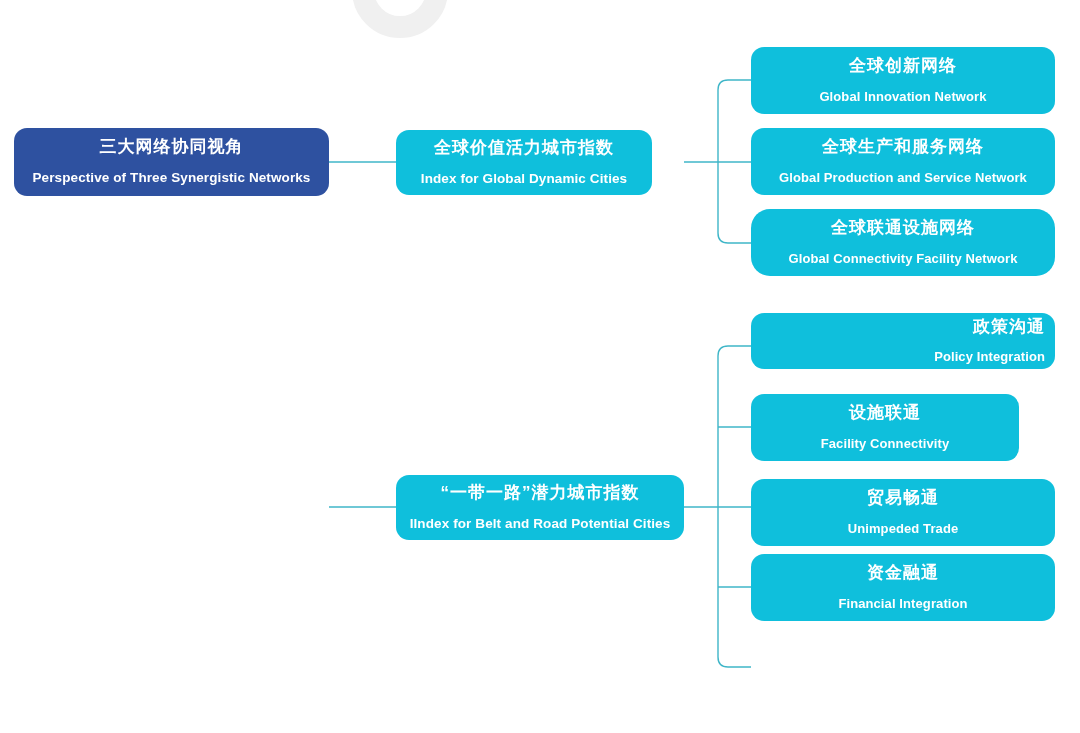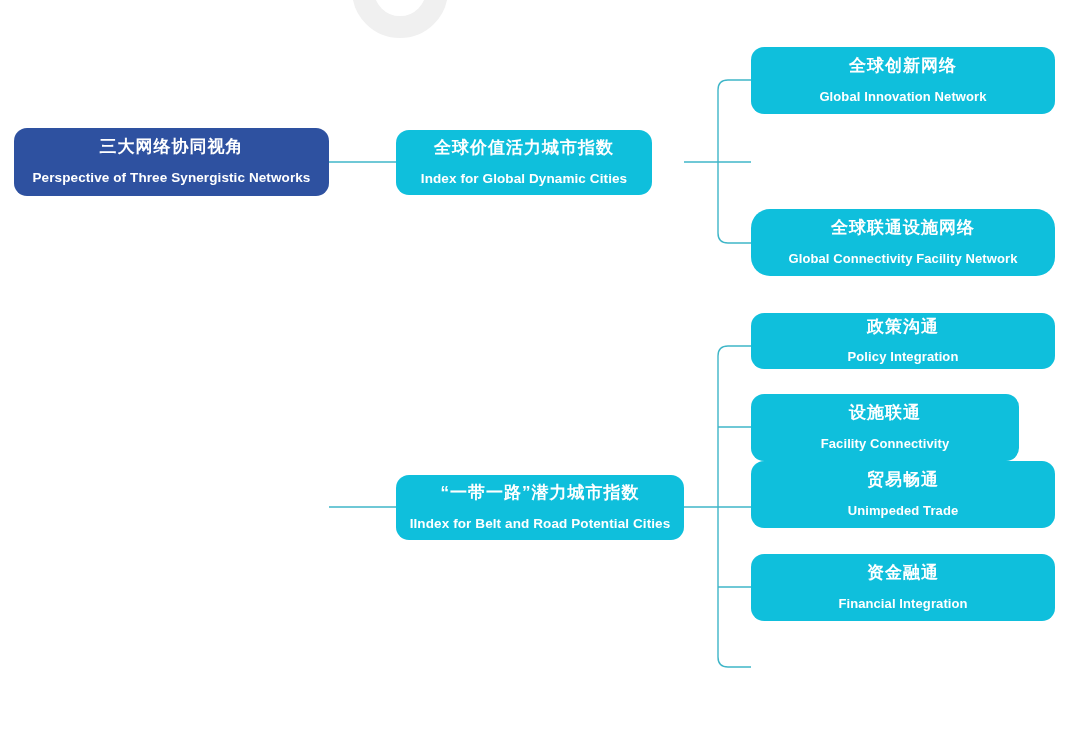--- a/index.html
+++ b/index.html
@@ -113,43 +113,47 @@
   <div class="node node-cyan node-index" style="left:396px; top:130px; width:256px; height:65px;">
     <span class="cn">全球价值活力城市指数</span>
     <span class="en">Index for Global Dynamic Cities</span>
   </div>
 
   <div class="node node-cyan node-leaf" style="left:751px; top:47px; width:304px; height:67px;">
     <span class="cn">全球创新网络</span>
     <span class="en">Global Innovation Network</span>
   </div>
 
+  <div class="node node-cyan node-leaf" style="left:751px; top:128px; width:304px; height:67px;">
+    <span class="cn">全球生产和服务网络</span>
+    <span class="en">Global Production and Service Network</span>
+  </div>
 
   <div class="node node-cyan node-leaf" style="left:751px; top:209px; width:304px; height:67px;border-radius:19px;">
     <span class="cn">全球联通设施网络</span>
     <span class="en">Global Connectivity Facility Network</span>
   </div>
 
 
   <div class="node node-cyan node-index" style="left:396px; top:475px; width:288px; height:65px;">
     <span class="cn">“一带一路”潜力城市指数</span>
     <span class="en">IIndex for Belt and Road Potential Cities</span>
   </div>
 
-  <div class="node node-cyan node-leaf" style="left:751px; top:313px; width:304px; height:56px;">
+  <div class="node node-cyan node-leaf" style="left:751px; top:313px; width:304px; height:56px;align-items:flex-end;">
     <span class="cn">政策沟通</span>
     <span class="en">Policy Integration</span>
   </div>
 
   <div class="node node-cyan node-leaf" style="left:751px; top:394px; width:268px; height:67px;">
     <span class="cn">设施联通</span>
     <span class="en">Facility Connectivity</span>
   </div>
 
-  <div class="node node-cyan node-leaf" style="left:751px; top:461px; width:304px; height:67px;">
+  <div class="node node-cyan node-leaf" style="left:751px; top:479px; width:304px; height:67px;">
     <span class="cn">贸易畅通</span>
     <span class="en">Unimpeded Trade</span>
   </div>
 
   <div class="node node-cyan node-leaf" style="left:751px; top:554px; width:304px; height:67px;">
     <span class="cn">资金融通</span>
     <span class="en">Financial Integration</span>
   </div>
 
 

